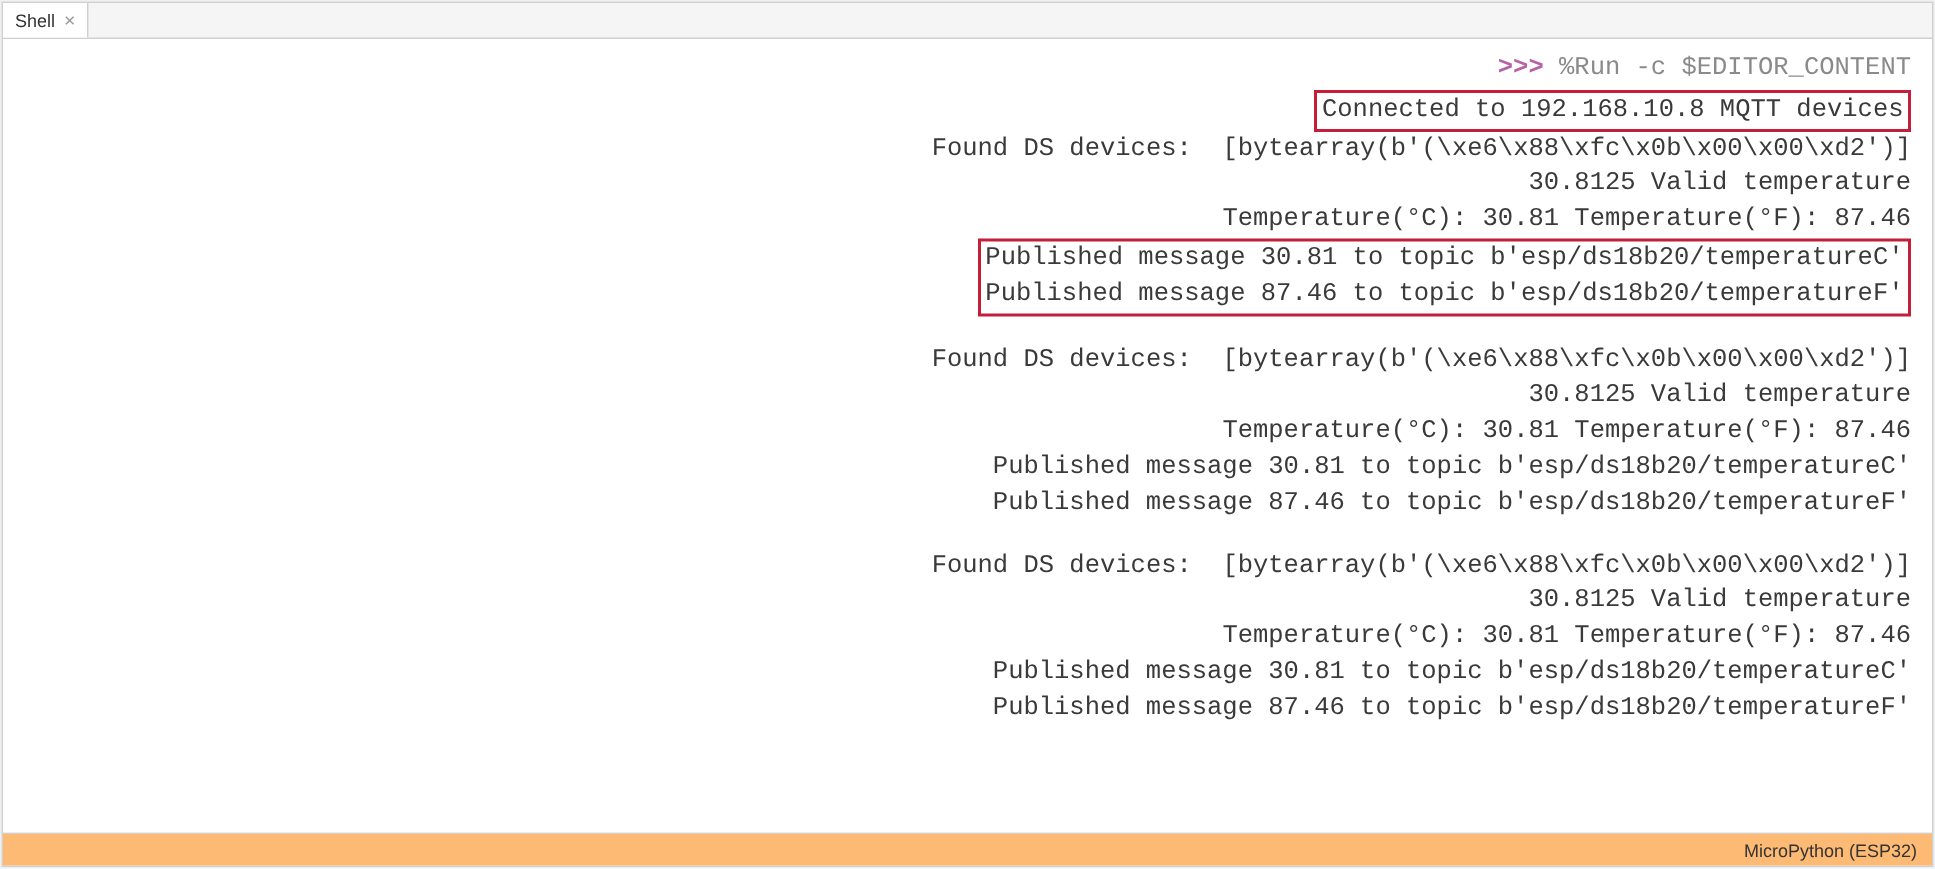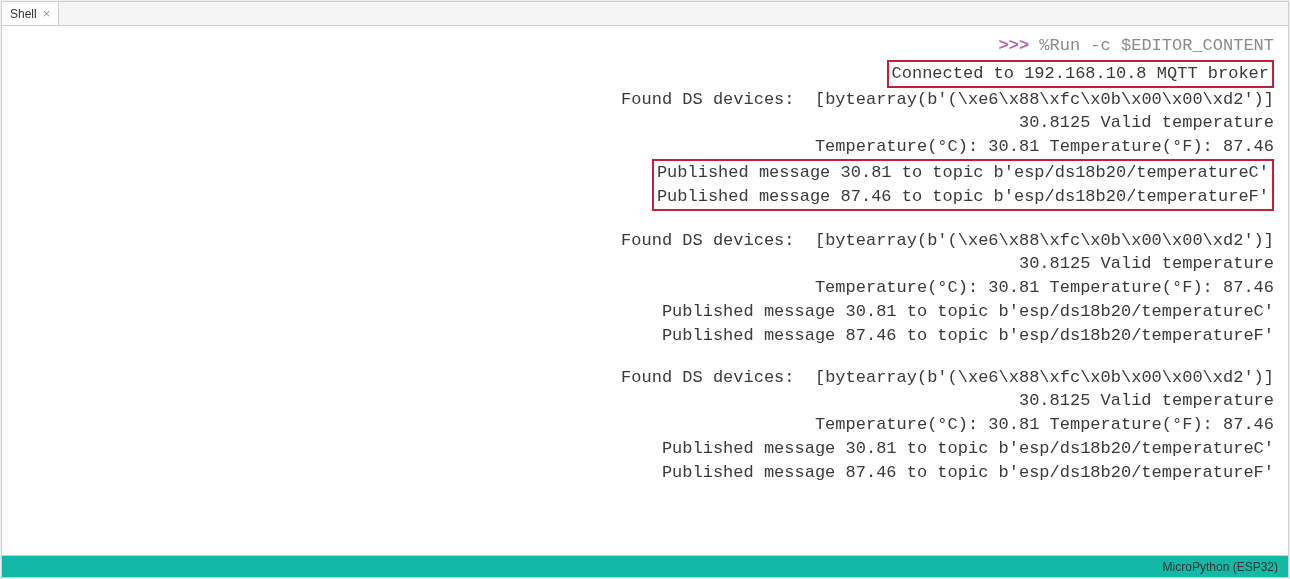--- a/index.html
+++ b/index.html
@@ -79,21 +79,21 @@
       display: inline-block;
       padding: 0 3px;
     }
     .highlight-box-multi {
       border: 2px solid #c41e3a;
       display: inline-block;
       padding: 0 3px;
     }
     .status-bar {
       height: 22px;
-      background: #14b8a6;
+      background: #fdba74;
       border-top: 1px solid #d0d0d0;
       display: flex;
       justify-content: flex-end;
       align-items: center;
       padding: 0 10px;
       font-size: 12px;
       color: #333;
     }
     
     .shell-content::-webkit-scrollbar {
@@ -123,21 +123,21 @@
     </div>
   </div>
 
   <div class="shell-content">
     <div class="prompt-line">
       <span class="prompt-chevrons">&gt;&gt;&gt;</span>
       <span>%Run -c $EDITOR_CONTENT</span>
     </div>
 
     <div class="output-block">
-      <div class="output-line"><span class="highlight-box">Connected to 192.168.10.8 MQTT broker</span></div>
+      <div class="output-line"><span class="highlight-box">Connected to 192.168.10.8 MQTT devices</span></div>
       <div class="output-line">Found DS devices:  [bytearray(b'(\xe6\x88\xfc\x0b\x00\x00\xd2')]</div>
       <div class="output-line">30.8125 Valid temperature</div>
       <div class="output-line">Temperature(°C): 30.81 Temperature(°F): 87.46</div>
       <div><span class="highlight-box-multi"><div class="output-line">Published message 30.81 to topic b'esp/ds18b20/temperatureC'</div><div class="output-line">Published message 87.46 to topic b'esp/ds18b20/temperatureF'</div></span></div>
     </div>
 
     <div class="output-block">
       <div class="output-line">Found DS devices:  [bytearray(b'(\xe6\x88\xfc\x0b\x00\x00\xd2')]</div>
       <div class="output-line">30.8125 Valid temperature</div>
       <div class="output-line">Temperature(°C): 30.81 Temperature(°F): 87.46</div>

